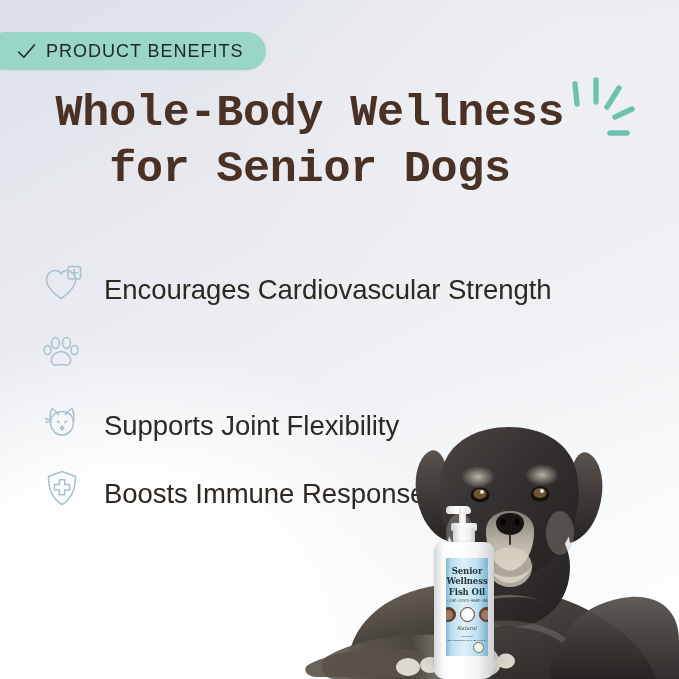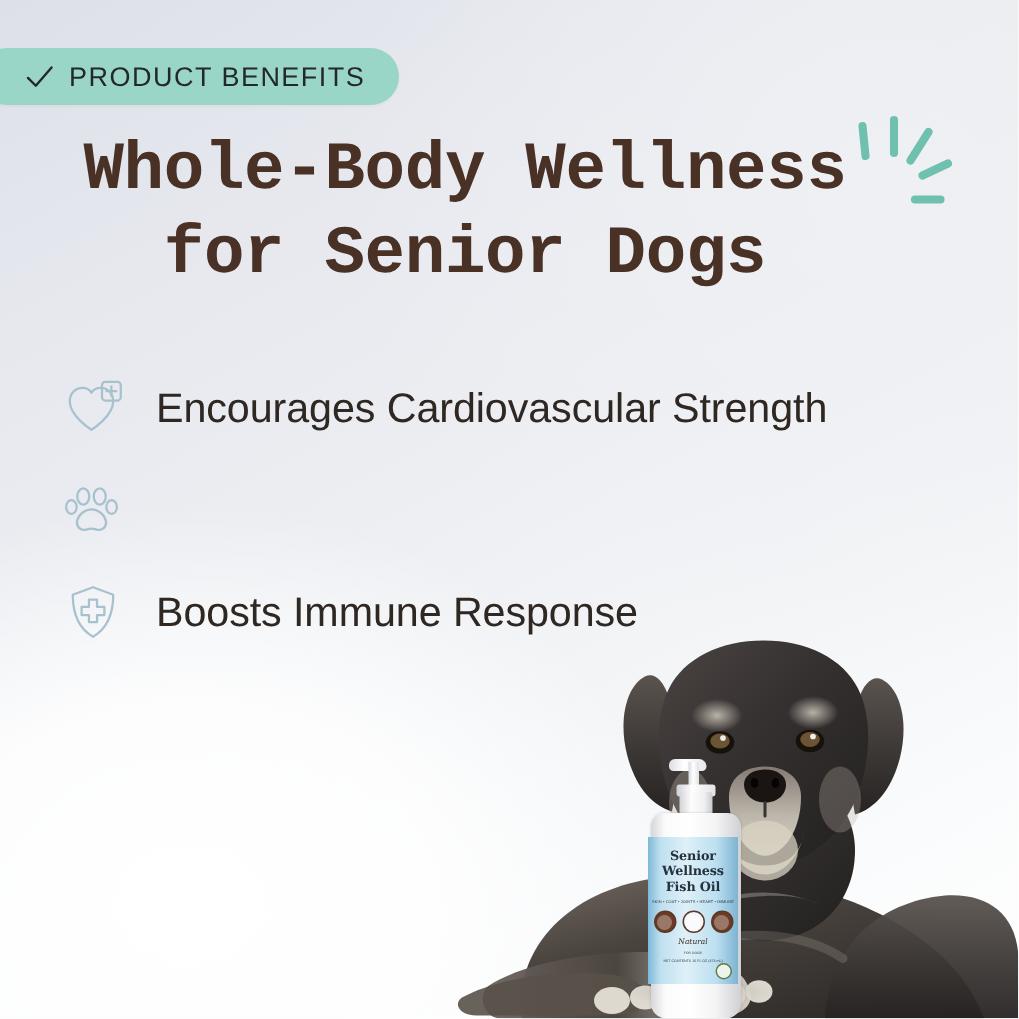--- a/index.html
+++ b/index.html
@@ -70,21 +70,21 @@
 
   
   .benefits {
     position: absolute;
     left: 40px;
     top: 238px;
     width: 600px;
   }
   .benefit {
     display: flex;
-    align-items: center;
+    align-items: flex-end;
     height: 68px;
     gap: 20px;
   }
   .benefit-icon {
     width: 44px;
     height: 44px;
     flex: 0 0 44px;
     display: flex;
     align-items: center;
     justify-content: center;
@@ -162,23 +162,23 @@
     position: absolute;
     left: 18px;
     top: 0px;
     width: 25px;
     height: 8px;
     background: linear-gradient(90deg, #dcdde0 0%, #ffffff 40%, #e6e7ea 100%);
     border-radius: 4px 5px 3px 3px;
   }
   .bottle-label {
     position: absolute;
-    left: 4px;
+    left: 18px;
     top: 52px;
-    width: 60px;
+    width: 42px;
     height: 98px;
     background: linear-gradient(90deg, #7fb9d8 0%, #bfe0ef 14%, #dff0f8 42%, #bcdff0 76%, #7db3d2 100%);
     overflow: hidden;
   }
   .label-inner {
     position: absolute;
     inset: 0;
     display: flex;
     flex-direction: column;
     align-items: center;
@@ -304,20 +304,39 @@
           <ellipse cx="25.5" cy="12" rx="4" ry="5.4"></ellipse>
           <ellipse cx="6.6" cy="19" rx="3.5" ry="4.6"></ellipse>
           <ellipse cx="33.4" cy="19" rx="3.5" ry="4.6"></ellipse>
           <path d="M20 20.5 C24.6 20.5 28.8 24.2 29.6 28.3 C30.3 31.9 27.6 34.6 24.3 34.2
                    C22.7 34 21.4 33.4 20 33.4 C18.6 33.4 17.3 34 15.7 34.2
                    C12.4 34.6 9.7 31.9 10.4 28.3 C11.2 24.2 15.4 20.5 20 20.5 Z"></path>
         </svg>
       </span>
     </div>
 
+    <div class="benefit">
+      <span class="benefit-icon">
+        <svg width="42" height="42" viewBox="0 0 42 42" fill="none" stroke="#a7c1ce" stroke-width="1.5" stroke-linecap="round" stroke-linejoin="round">
+          <path d="M11 9.5 C9 14 8.5 19 9.6 23.5"></path>
+          <path d="M11 9.5 C14 11.5 16.3 13.4 17.6 15.5"></path>
+          <path d="M31 9.5 C33 14 33.5 19 32.4 23.5"></path>
+          <path d="M31 9.5 C28 11.5 25.7 13.4 24.4 15.5"></path>
+          <path d="M9.6 23.5 C9.6 30.5 14.6 36 21 36 C27.4 36 32.4 30.5 32.4 23.5
+                   C32.4 19.5 30.5 16.2 27.5 14.3 C25.6 13.1 23.4 12.5 21 12.5
+                   C18.6 12.5 16.4 13.1 14.5 14.3 C11.5 16.2 9.6 19.5 9.6 23.5 Z"></path>
+          <path d="M16.4 22.2 C17.3 22.2 18 22.9 18 23.7"></path>
+          <path d="M25.6 22.2 C24.7 22.2 24 22.9 24 23.7"></path>
+          <path d="M21 27 L19.3 29.3 L21 31 L22.7 29.3 Z"></path>
+          <path d="M4.5 19.5 L7.8 20.8"></path>
+          <path d="M4.8 23 L8 23"></path>
+        </svg>
+      </span>
+      <span class="benefit-text">Supports Joint Flexibility</span>
+    </div>
 
     <div class="benefit">
       <span class="benefit-icon">
         <svg width="42" height="42" viewBox="0 0 42 42" fill="none" stroke="#a7c1ce" stroke-width="1.5" stroke-linecap="round" stroke-linejoin="round">
           <path d="M21 4.5 L34.5 9.5 C34.5 22 30.5 32 21 37.5 C11.5 32 7.5 22 7.5 9.5 Z"></path>
           <path d="M18.3 12.8 L23.7 12.8 L23.7 17.6 L28.6 17.6 L28.6 23 L23.7 23
                    L23.7 27.8 L18.3 27.8 L18.3 23 L13.4 23 L13.4 17.6 L18.3 17.6 Z"></path>
         </svg>
       </span>
       <span class="benefit-text">Boosts Immune Response</span>

